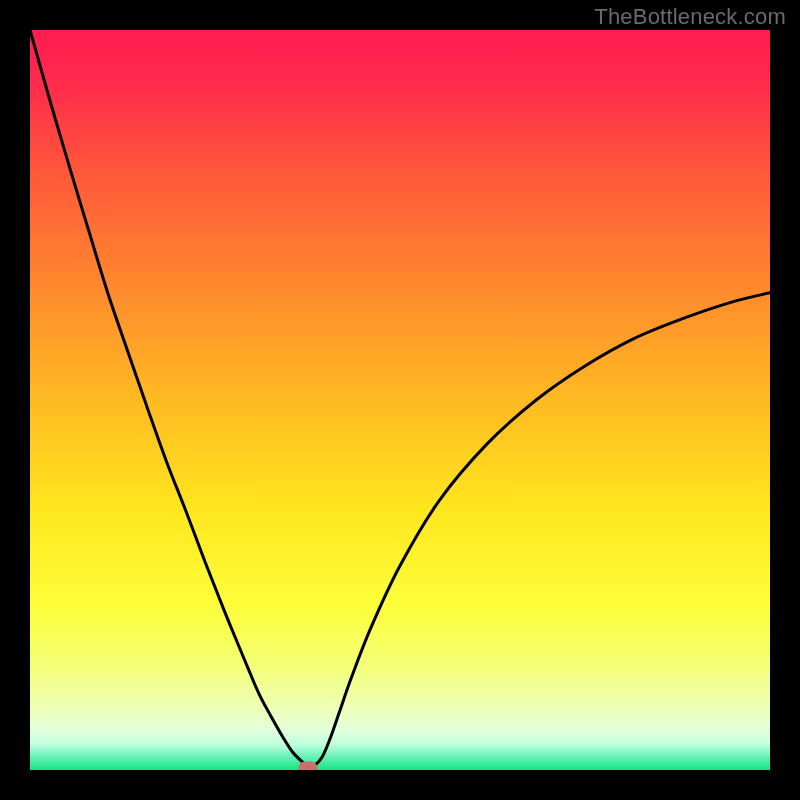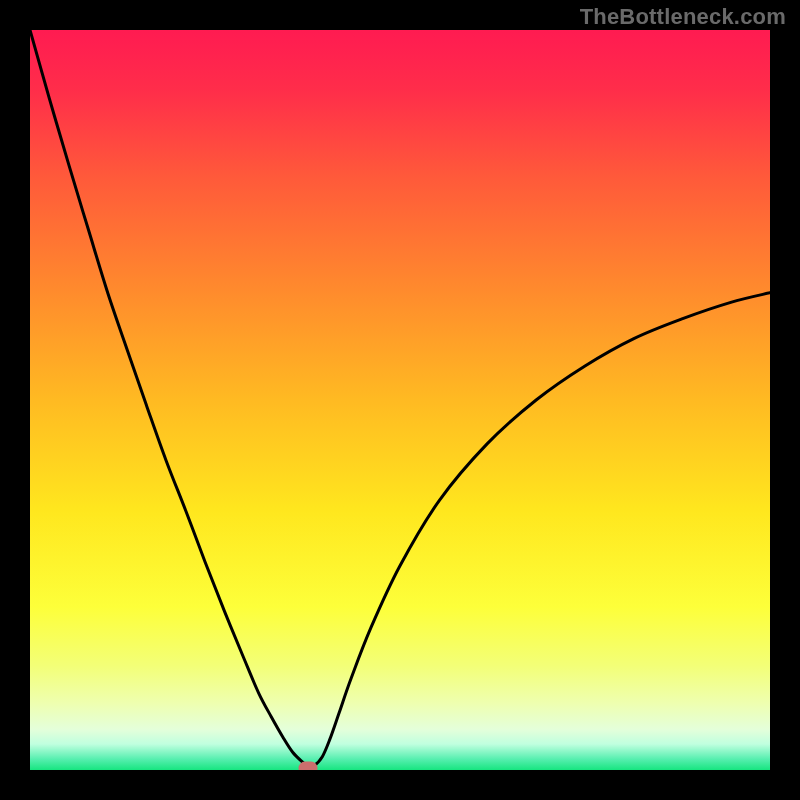--- a/index.html
+++ b/index.html
@@ -26,21 +26,21 @@
     height: 740px;
     overflow: hidden;
   }
   .watermark {
     position: absolute;
     top: 4px;
     right: 14px;
     font-family: Arial, Helvetica, sans-serif;
     font-size: 22px;
     color: #6a6a6a;
-    font-weight: 700;
+    font-weight: 400;
     letter-spacing: 0.2px;
     z-index: 10;
   }
   .marker {
     position: absolute;
     width: 19px;
     height: 13px;
     background: #cb6e6d;
     border-radius: 7px;
     transform: translate(-50%, -50%);

